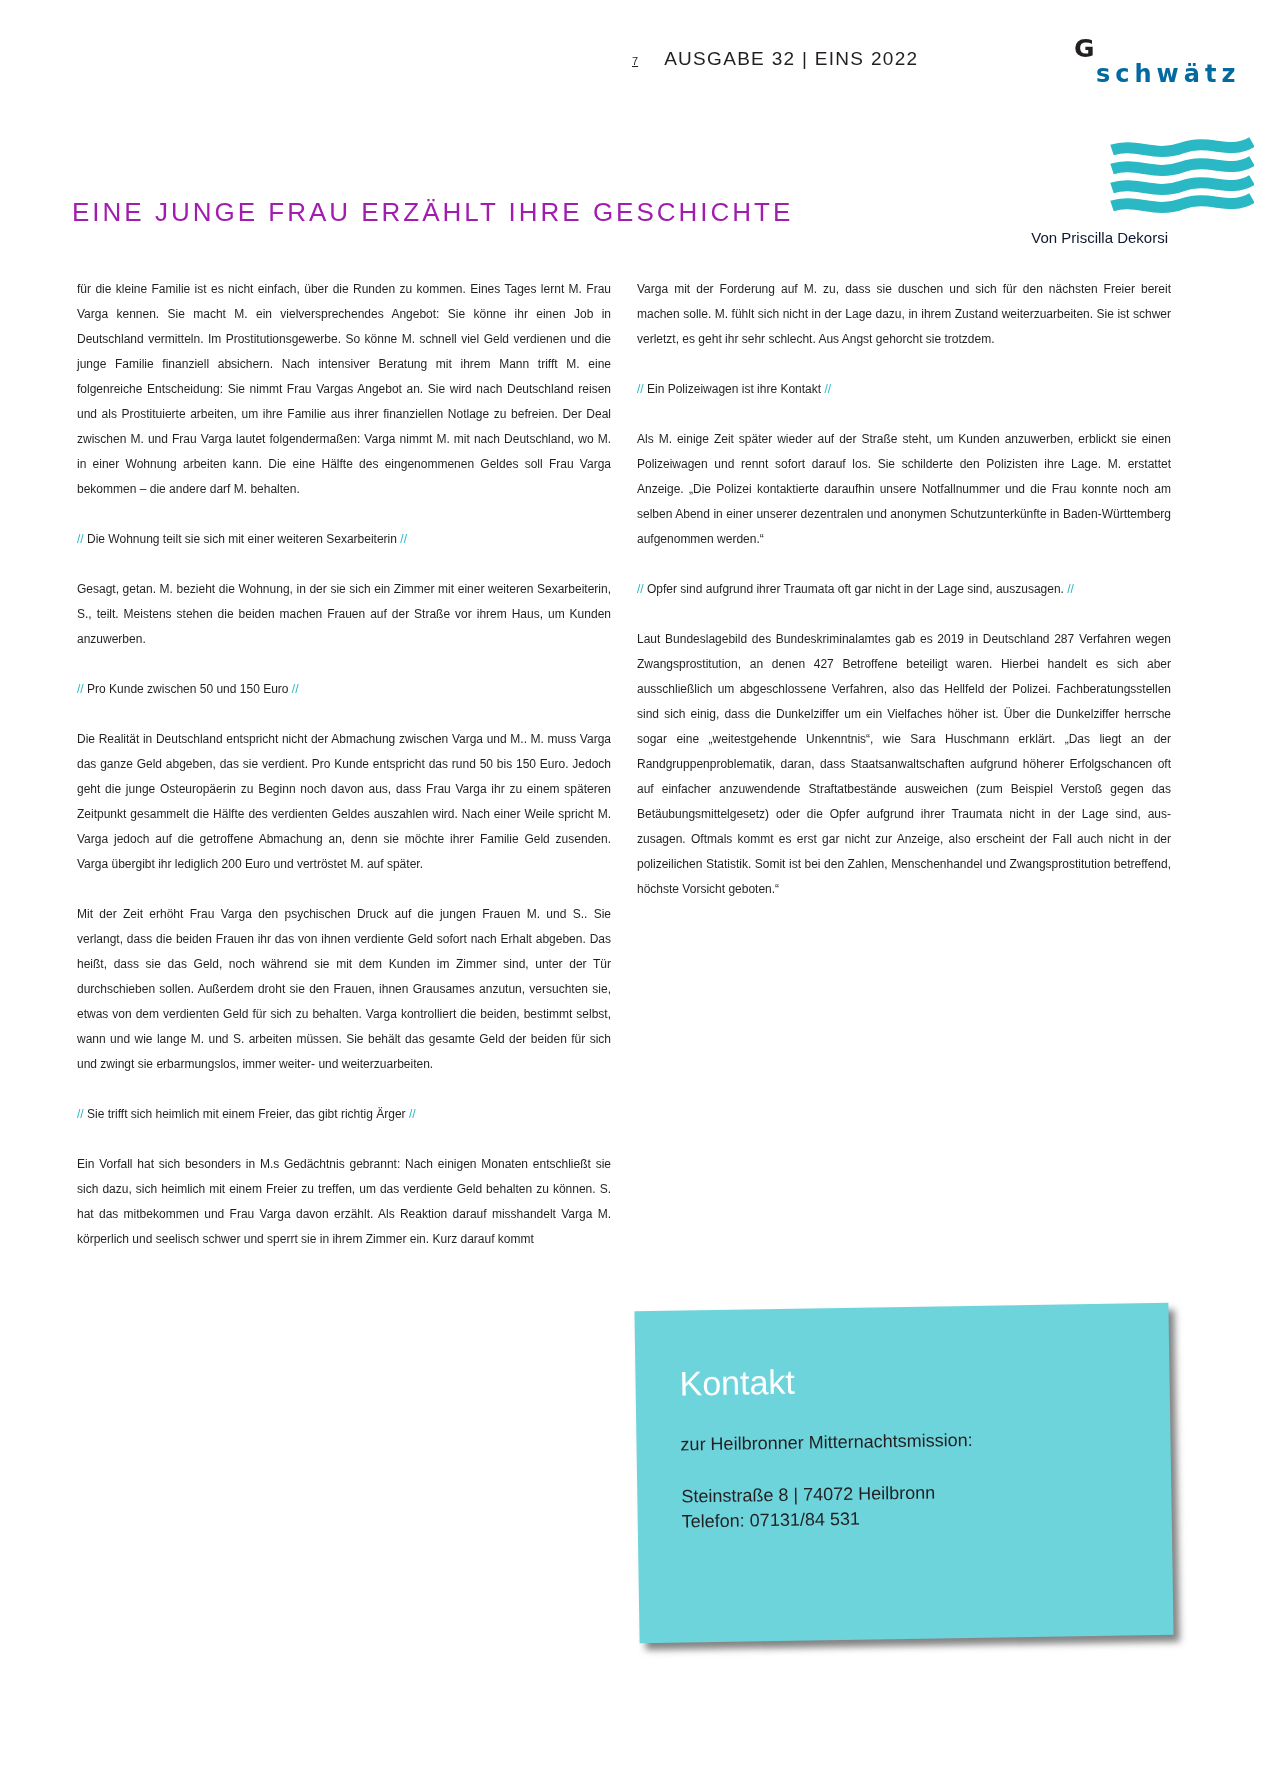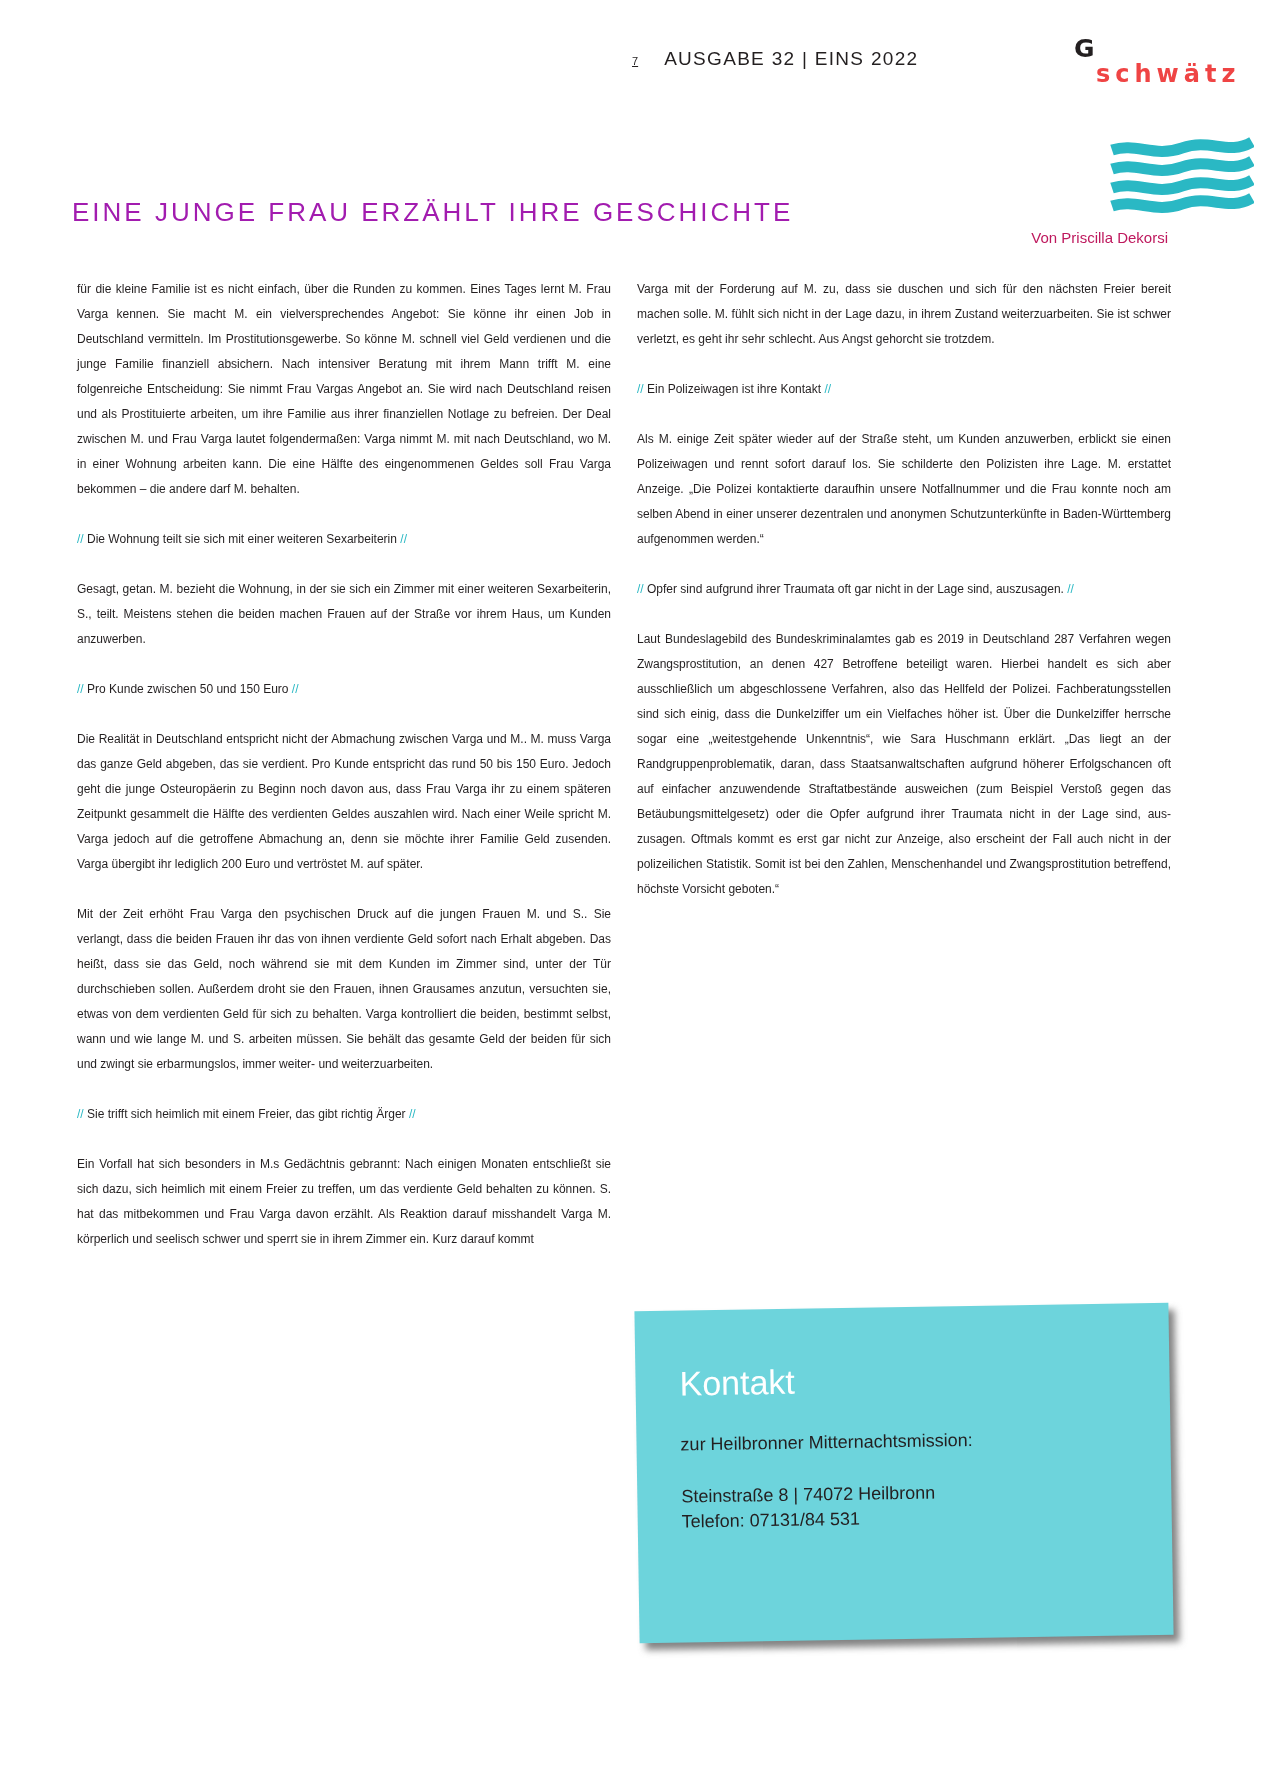--- a/index.html
+++ b/index.html
@@ -15,29 +15,29 @@
   .page-num { font-size: 11px; text-decoration: underline; letter-spacing: 0; }
   .logo {
     position: absolute; left: 1074px; top: 34px; width: 180px; height: 150px;
   }
   .logo-g {
     position: absolute; left: 0; top: 0; font-size: 25px; font-weight: bold;
     font-family: "DejaVu Sans", sans-serif; color: #231f20;
   }
   .logo-word {
     position: absolute; left: 22px; top: 26px; font-size: 24px; font-weight: bold;
-    letter-spacing: 5px; font-family: "DejaVu Sans", sans-serif; color: #ef4444;
+    letter-spacing: 5px; font-family: "DejaVu Sans", sans-serif; color: #0369a1;
   }
   .logo-waves { position: absolute; left: 36px; top: 100px; width: 144px; height: 80px; }
   .title {
     position: absolute; left: 72px; top: 197px;
     font-size: 26px; letter-spacing: 3px; color: #a21caf; font-weight: normal; margin: 0;
   }
   .byline {
-    position: absolute; right: 108px; top: 229px; font-size: 15px; color: #be185d;
+    position: absolute; right: 108px; top: 229px; font-size: 15px; color: #0f172a;
   }
   .col {
     position: absolute; top: 277px; width: 534px;
     font-size: 12px; line-height: 25px; color: #231f20;
   }
   .col-left { left: 77px; }
   .col-right { left: 637px; }
   .col p { margin: 0 0 25px 0; text-align: justify; hyphens: manual; }
   .col p.sub { text-align: left; }
   .slash { color: #2ab8c4; }

